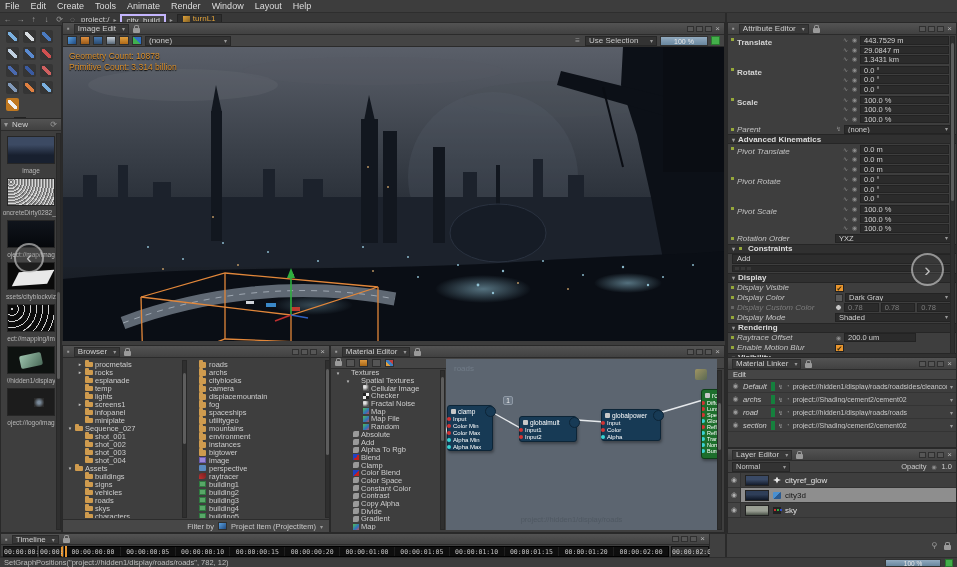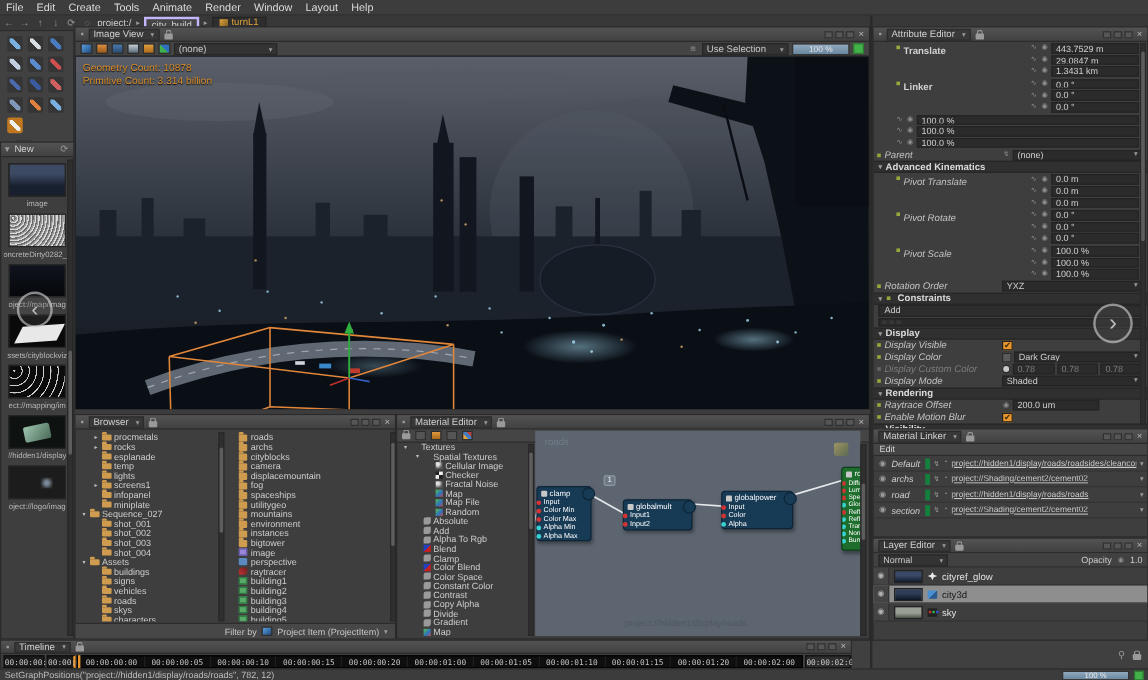--- a/index.html
+++ b/index.html
@@ -114,21 +114,21 @@
   .node.green::after{display:none}
   .ntitle{display:flex;align-items:center;gap:2px;font-size:6.5px;padding:2px 3px 1px 3px;white-space:nowrap;overflow:hidden}
   .nico{width:5px;height:5px;background:#c8c8c8;border-radius:1px;flex:none}
   .port{display:flex;align-items:center;gap:2px;height:6.8px;font-size:6px;padding-left:1px;white-space:nowrap}
   .pdot{width:4px;height:4px;border-radius:50%;flex:none;margin-left:-2px}
   .pr{background:#d23333}.pc{background:#39d3d3}
   .nfooter{position:absolute;left:0;right:20px;bottom:6px;text-align:center;color:#4f5862;font-size:7.5px}
   
   #attred{left:727px;top:22px;width:230px;height:335px}
   .bullet{width:3px;height:3px;background:#96a83a;flex:none;margin:0 3px 0 1px}
-  .agroup{display:flex;padding:1px 3px 1px 18px}
+  .agroup{display:flex;padding:1px 3px 1px 2px}
   .agroup .left{width:112px;display:flex;align-items:flex-start;gap:0;padding-top:2px}
   .agroup .right{flex:1;display:flex;flex-direction:column;gap:1px;padding-right:4px}
   .albl{font-size:8px;color:#d2d2d2}
   .albl.b{font-weight:bold}
   .it{font-style:italic;color:#c2c2c2}
   .vrow{display:flex;align-items:center;gap:2px;height:8.6px}
   .icg{font-size:6px;color:#8e8e8e;width:7px;text-align:center;flex:none;line-height:8px}
   .afld{flex:1;background:#2b2b2b;border:1px solid #232323;height:8.6px;line-height:7.6px;font-size:7.5px;padding:0 3px;color:#cfcfcf;overflow:hidden;white-space:nowrap}
   .afld.dd::after{content:"▾";float:right;color:#9a9a9a;font-size:6px}
   .arow{display:flex;align-items:center;height:10px;padding:0 4px 0 2px;gap:2px}
@@ -271,21 +271,21 @@
   <div class="vsb" style="right:0;top:14px;bottom:2px">
     <i class="thumbv" style="top:40%;height:22%"></i>
   </div>
 </div>
 <div class="navcircle" style="left:14px;top:243px;width:30px;height:30px;font-size:17px">‹</div>
 
 <div class="panel" id="imageview">
   <div class="phdr">
     <span class="dash">▪</span>
     <span class="pdd">
-      <span>Image View</span>
+      <span>Image Edit</span>
       <span class="tri">▾</span>
     </span>
     <i class="lockico"></i>
     <div class="winbtns">
       <i class="wb"></i>
       <i class="wb"></i>
       <i class="wb"></i>
       <span class="wbx">×</span>
     </div>
   </div>
@@ -940,41 +940,45 @@
       <div class="vrow">
           <span class="icg">∿</span>
           <span class="icg">◉</span>
           <div class="afld">1.3431 km</div>
         </div>
     </div>
   </div>
   <div class="agroup">
     <div class="left">
         <i class="bullet"></i>
-        <span class="albl b">Linker</span>
+        <span class="albl b">Rotate</span>
       </div>
     <div class="right">
       <div class="vrow">
           <span class="icg">∿</span>
           <span class="icg">◉</span>
           <div class="afld">0.0 °</div>
         </div>
       <div class="vrow">
           <span class="icg">∿</span>
           <span class="icg">◉</span>
           <div class="afld">0.0 °</div>
         </div>
       <div class="vrow">
           <span class="icg">∿</span>
           <span class="icg">◉</span>
           <div class="afld">0.0 °</div>
         </div>
     </div>
   </div>
   <div class="agroup">
+    <div class="left">
+        <i class="bullet"></i>
+        <span class="albl b">Scale</span>
+      </div>
     <div class="right">
       <div class="vrow">
           <span class="icg">∿</span>
           <span class="icg">◉</span>
           <div class="afld">100.0 %</div>
         </div>
       <div class="vrow">
           <span class="icg">∿</span>
           <span class="icg">◉</span>
           <div class="afld">100.0 %</div>

